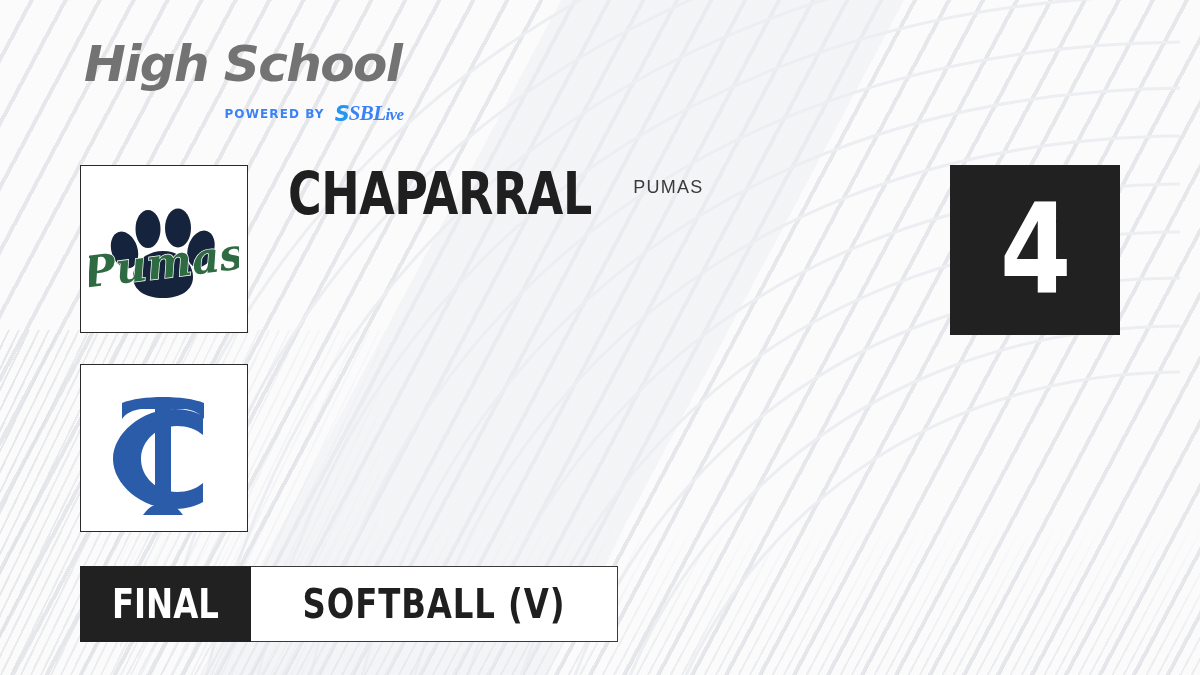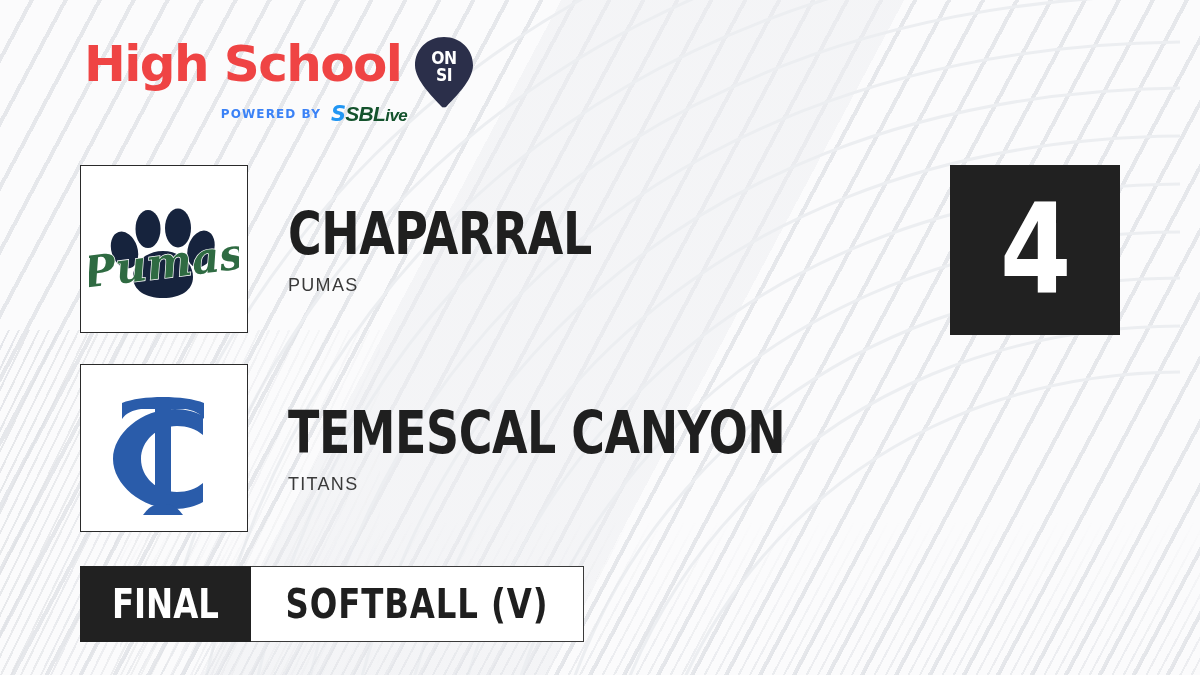--- a/index.html
+++ b/index.html
@@ -95,22 +95,23 @@
     display: flex;
     align-items: flex-start;
     height: 58px;
   }
   .brand-wordmark {
     font-family: "DejaVu Sans", sans-serif;
     font-weight: bold;
     font-size: 50px;
     line-height: 52px;
     letter-spacing: -1.6px;
-    color: #ef4444;
-    white-space: nowrap;
+    color: #737373;
+    white-space: nowrap;
+    font-style: italic;
   }
   .brand-pin {
     position: relative;
     margin-left: 12px;
     margin-top: -3px;
     width: 62px;
     height: 74px;
   }
   .brand-pin svg { display: block; }
   .brand-powered {
@@ -136,26 +137,26 @@
   .sblive-s {
     font-family: "DejaVu Sans", sans-serif;
     font-weight: bold;
     font-style: italic;
     font-size: 21px;
     line-height: 21px;
     color: #2196f3;
     letter-spacing: -1px;
   }
   .sblive-text {
-    font-family: Liberation Sans, sans-serif;
+    font-family: Liberation Serif, serif;
     font-weight: bold;
     font-style: italic;
     font-size: 21px;
     line-height: 23px;
-    color: #14532d;
+    color: #3b82f6;
     letter-spacing: -0.6px;
   }
   .sblive-text .lower {
     font-size: 17px;
   }
 
   
   .team-row {
     position: absolute;
     left: 80px;
@@ -179,21 +180,20 @@
     justify-content: center;
   }
   .team-logo-box svg { display: block; }
 
   .team-text {
     position: absolute;
     left: 208px;
     top: 0;
     height: 170px;
     display: flex;
-    flex-direction: column;
     justify-content: center;
   }
   .team-name {
     font-family: "DejaVu Sans Condensed", "Liberation Sans Narrow", "Liberation Sans", sans-serif;
     font-weight: bold;
     font-size: 58px;
     line-height: 58px;
     letter-spacing: -0.5px;
     color: #1f1f1f;
     transform: scaleX(0.88);
@@ -260,21 +260,21 @@
     white-space: nowrap;
   }
   .status-sport {
     background: #ffffff;
     border: 1px solid #3a3a3a;
     border-left: none;
     box-sizing: border-box;
     display: flex;
     align-items: center;
     justify-content: center;
-    padding: 0 20px;
+    padding: 0 37px;
   }
   .status-sport-text {
     font-family: "DejaVu Sans Condensed", "Liberation Sans Narrow", "Liberation Sans", sans-serif;
     font-weight: bold;
     font-size: 40px;
     line-height: 40px;
     color: #1f1f1f;
     transform: scaleX(0.9);
     letter-spacing: 1px;
     white-space: nowrap;
@@ -304,27 +304,20 @@
         <path d="M460 1190 C 460 886, 676 634, 1010 632"></path>
       </g>
     </svg>
   </div>
   <div class="bg-layer bg-hatch-left"></div>
   <div class="bg-layer bg-hatch-bottom"></div>
 
   <div id="brand">
     <div class="brand-row">
       <div class="brand-wordmark">High School</div>
-      <div class="brand-pin">
-        <svg width="62" height="74" viewBox="0 0 62 74" fill="none">
-          <path d="M31 2 C 14.3 2 2 14.6 2 30.2 C 2 45.5 21 63 28.2 71.2 C 29.6 72.8 32.4 72.8 33.8 71.2 C 41 63 60 45.5 60 30.2 C 60 14.6 47.7 2 31 2 Z" fill="#2b2f4a"></path>
-          <text x="31" y="29" text-anchor="middle" font-family="DejaVu Sans, sans-serif" font-size="17" font-weight="bold" fill="#ffffff" letter-spacing="-0.5" transform="scale(0.92 1) translate(2.7 0)">ON</text>
-          <text x="31" y="46" text-anchor="middle" font-family="DejaVu Sans, sans-serif" font-size="17" font-weight="bold" fill="#ffffff" letter-spacing="-0.5" transform="scale(0.92 1) translate(2.7 0)">SI</text>
-        </svg>
-      </div>
     </div>
     <div class="brand-powered">
       <span class="powered-label">POWERED BY</span>
       <span class="sblive-mark">
         <span class="sblive-s">S</span>
         <span class="sblive-text"><span>SBL</span><span class="lower">ive</span></span>
       </span>
     </div>
   </div>
 
@@ -367,24 +360,20 @@
             <path d="M66 30 L 82 30 L 82 128 L 66 128 Z"></path>
 
             <path d="M33 30 C 52 22, 96 22, 115 30 L 115 46 C 111 40, 104 37, 96 36
                      L 52 36 C 44 37, 37 40, 33 46 Z"></path>
 
             <path d="M54 142 C 60 134, 64 131, 74 131 C 84 131, 88 134, 94 142 Z"></path>
           </g>
         </svg>
       </div>
     </div>
-    <div class="team-text">
-      <div class="team-name">TEMESCAL CANYON</div>
-      <div class="team-mascot">TITANS</div>
-    </div>
   </div>
 
   <div id="status-bar">
     <div class="status-final">
       <span class="status-final-text">FINAL</span>
     </div>
     <div class="status-sport">
       <span class="status-sport-text">SOFTBALL (V)</span>
     </div>
   </div>

